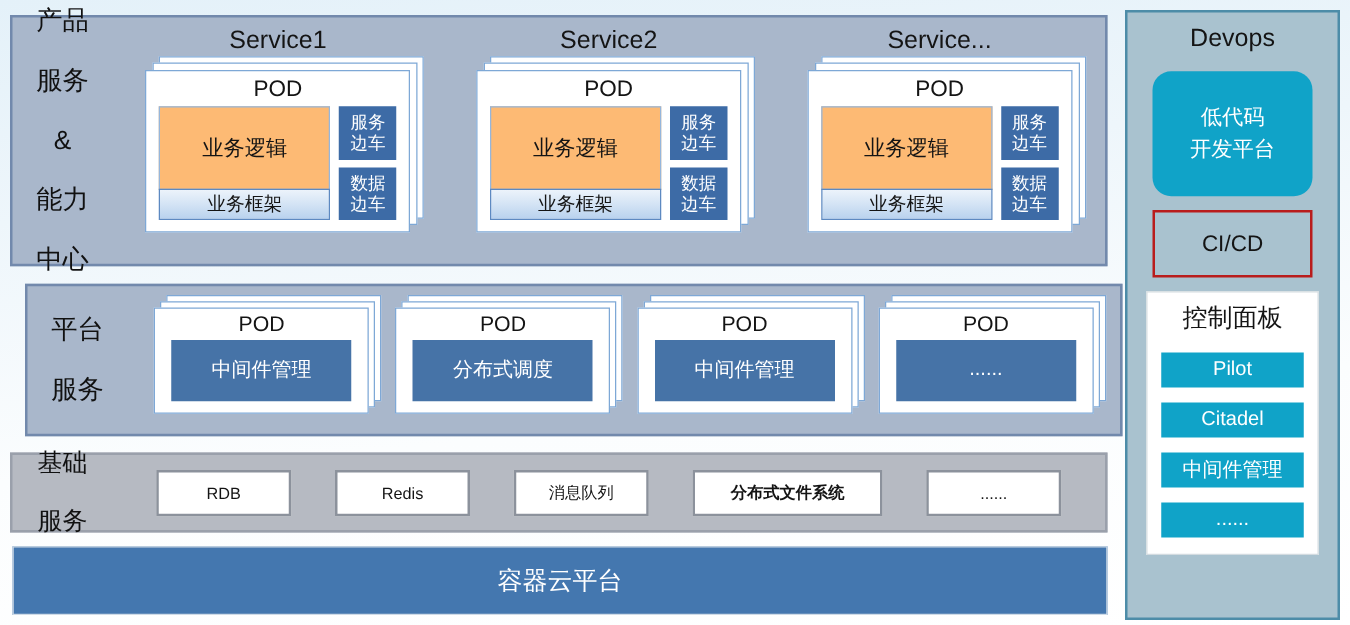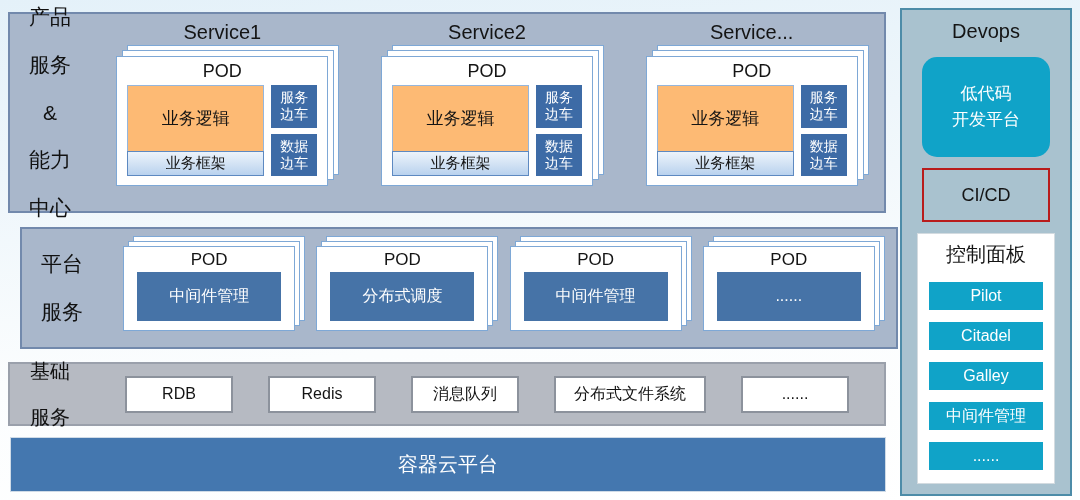--- a/index.html
+++ b/index.html
@@ -65,23 +65,23 @@
     margin:0 13px 9px; flex:1; background:#4673a7; color:#fff; font-size:16px;
     display:flex; align-items:center; justify-content:center;
   }
 
   
   #sec-base { left:8px; top:362px; width:878px; height:64px; background:#b6bac2; border:2px solid #9aa0ab; align-items:center; }
   #sec-base .side-label { font-size:20px; }
   .base-row { flex:1; display:flex; justify-content:space-evenly; align-items:center; }
   .base-box {
     height:37px; min-width:108px; padding:3px 12px; background:#fff; border:2px solid #8c929c;
-    display:flex; align-items:center; justify-content:center; font-size:16px;
-  }
-  .base-box.wide { min-width:152px; }
+    display:flex; align-items:center; justify-content:center; font-size:13px;
+  }
+  .base-box.wide { min-width:152px;font-weight:bold; }
 
   
   #bottom-bar {
     left:10px; top:437px; width:876px; height:55px;
     background:#4477af; border:1px solid #cfdbe7; color:#fff; font-size:20px;
     display:flex; align-items:center; justify-content:center;
   }
 
   
   #devops {
@@ -262,19 +262,18 @@
 
   <div id="devops" class="section">
     <div class="devops-title">Devops</div>
     <div class="lowcode-box">低代码
 开发平台</div>
     <div class="cicd-box">CI/CD</div>
     <div class="control-panel">
       <div class="cp-title">控制面板</div>
       <div class="cp-button">Pilot</div>
       <div class="cp-button">Citadel</div>
-      <div class="cp-button">Galley</div>
       <div class="cp-button">中间件管理</div>
       <div class="cp-button">......</div>
     </div>
   </div>
 
 </div>
 
 </body></html>

